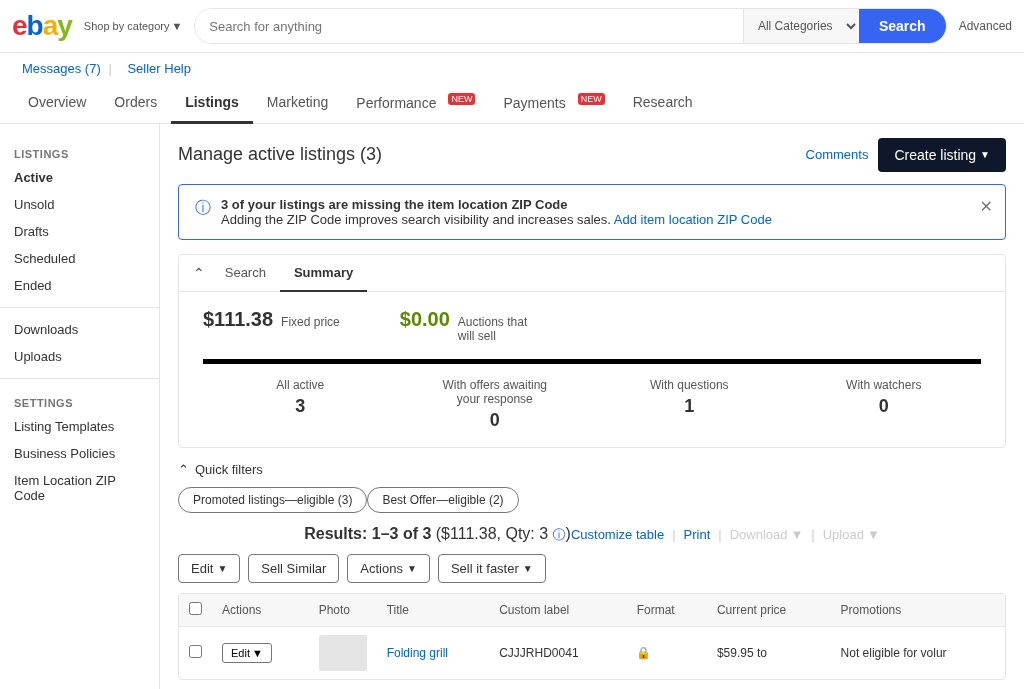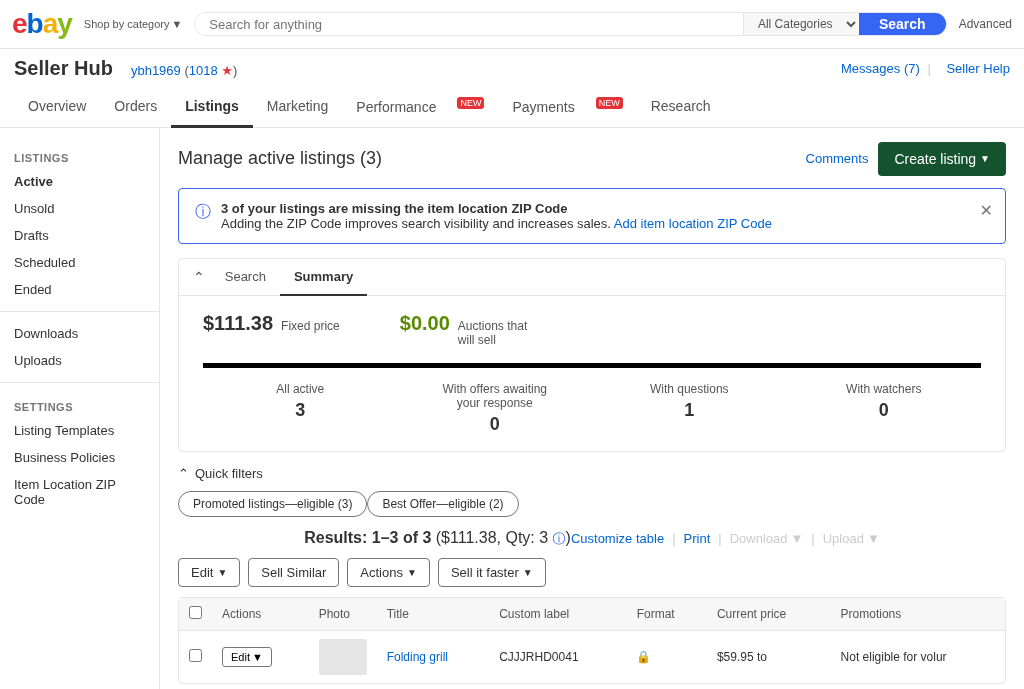--- a/index.html
+++ b/index.html
@@ -6,61 +6,61 @@
     body { font-family: Arial, sans-serif; font-size: 13px; color: #333; background: #fff; }
 
     
     .header { display: flex; align-items: center; padding: 8px 12px; border-bottom: 1px solid #e5e5e5; gap: 12px; }
     .ebay-logo { font-size: 28px; font-weight: bold; letter-spacing: -1px; }
     .ebay-logo span:nth-child(1) { color: #e53238; }
     .ebay-logo span:nth-child(2) { color: #0064d2; }
     .ebay-logo span:nth-child(3) { color: #f5af02; }
     .ebay-logo span:nth-child(4) { color: #86b817; }
     .shop-by { font-size: 11px; color: #555; cursor: pointer; white-space: nowrap; display: flex; align-items: center; gap: 2px; }
-    .search-bar { display: flex; flex: 1; border: 1px solid #e5e5e5; border-radius: 24px; overflow: hidden; height: 24px; }
+    .search-bar { display: flex; flex: 1; border: 1px solid #e5e5e5; border-radius: 24px; overflow: hidden; height: 36px; }
     .search-input { flex: 1; border: none; outline: none; padding: 0 14px; font-size: 13px; }
     .category-select { border: none; border-left: 1px solid #e5e5e5; padding: 0 10px; background: #f7f7f7; font-size: 12px; color: #555; cursor: pointer; white-space: nowrap; }
     .search-btn { background: #3665f3; color: #fff; border: none; padding: 0 20px; font-size: 14px; font-weight: bold; cursor: pointer; }
     .advanced-link { font-size: 12px; color: #555; white-space: nowrap; cursor: pointer; }
 
     
     .seller-hub-bar { display: flex; align-items: center; justify-content: space-between; padding: 8px 14px; }
     .seller-hub-title { font-size: 20px; font-weight: bold; color: #333; }
     .seller-info { font-size: 13px; color: #555; margin-left: 10px; }
     .seller-info a { color: #0064d2; text-decoration: none; }
     .star { color: #e53238; }
     .header-links { font-size: 13px; color: #0064d2; }
     .header-links a { color: #0064d2; text-decoration: none; margin-left: 8px; }
     .header-links span { color: #ccc; margin: 0 4px; }
 
     
     .nav-tabs { display: flex; border-bottom: 1px solid #e5e5e5; padding: 0 14px; }
     .nav-tab { padding: 10px 14px; font-size: 14px; color: #555; cursor: pointer; text-decoration: none; border-bottom: 3px solid transparent; margin-bottom: -1px; }
     .nav-tab.active { color: #333; border-bottom: 3px solid #333; font-weight: bold; }
-    .nav-tab .badge-new { font-size: 9px; background: #e53238; color: #fff; border-radius: 3px; padding: 1px 3px; margin-left: 21px; vertical-align: super; }
+    .nav-tab .badge-new { font-size: 9px; background: #e53238; color: #fff; border-radius: 3px; padding: 1px 3px; margin-left: 12px; vertical-align: super; }
 
     
     .main-layout { display: flex; }
 
     
     .sidebar { width: 160px; min-width: 160px; border-right: 1px solid #e5e5e5; padding: 14px 0; font-size: 13px; }
     .sidebar-section-label { font-size: 11px; font-weight: bold; color: #767676; padding: 10px 14px 4px; text-transform: uppercase; letter-spacing: 0.5px; }
     .sidebar-item { padding: 6px 14px; cursor: pointer; color: #333; }
     .sidebar-item.active { font-weight: bold; color: #333; }
     .sidebar-divider { border: none; border-top: 1px solid #e5e5e5; margin: 8px 0; }
 
     
     .content { flex: 1; padding: 14px 18px; overflow: hidden; }
 
     
     .manage-header { display: flex; align-items: center; justify-content: space-between; margin-bottom: 12px; }
     .manage-title { font-size: 18px; font-weight: normal; color: #333; text-align: center; }
     .manage-actions { display: flex; align-items: center; gap: 10px; }
     .comments-link { color: #0064d2; font-size: 13px; cursor: pointer; }
-    .create-listing-btn { background: #14532d; color: #fff; border: none; padding: 9px 16px; font-size: 14px; border-radius: 4px; cursor: pointer; display: flex; align-items: center; gap: 4px; }
+    .create-listing-btn { background: #0f172a; color: #fff; border: none; padding: 9px 16px; font-size: 14px; border-radius: 4px; cursor: pointer; display: flex; align-items: center; gap: 4px; }
     .create-listing-btn .arrow { font-size: 10px; }
 
     
     .alert-banner { border: 1px solid #3665f3; border-radius: 4px; padding: 12px 16px; margin-bottom: 14px; display: flex; align-items: flex-start; gap: 10px; position: relative; background: #fff; }
     .alert-icon { color: #3665f3; font-size: 16px; margin-top: 1px; }
     .alert-text { font-size: 13px; }
     .alert-text strong { font-weight: bold; }
     .alert-text a { color: #0064d2; }
     .alert-close { position: absolute; right: 12px; top: 12px; cursor: pointer; color: #767676; font-size: 16px; }
 
@@ -131,28 +131,20 @@
     <input class="search-input" type="text" placeholder="Search for anything" style="">
     <select class="category-select">
       <option>All Categories</option>
     </select>
     <button class="search-btn">Search</button>
   </div>
   <span class="advanced-link">Advanced</span>
 </div>
 
 <div class="seller-hub-bar">
-  <div style="display:flex; align-items:baseline; gap:8px;">
-    <span class="seller-hub-title">Seller Hub</span>
-    <span class="seller-info">
-      <a>ybh1969</a>
-      (<a>1018</a>
-      <span class="star">★</span>)
-    </span>
-  </div>
   <div class="header-links">
     <a>Messages (7)</a>
     <span>|</span>
     <a>Seller Help</a>
   </div>
 </div>
 
 <div class="nav-tabs">
   <a class="nav-tab">Overview</a>
   <a class="nav-tab">Orders</a>

